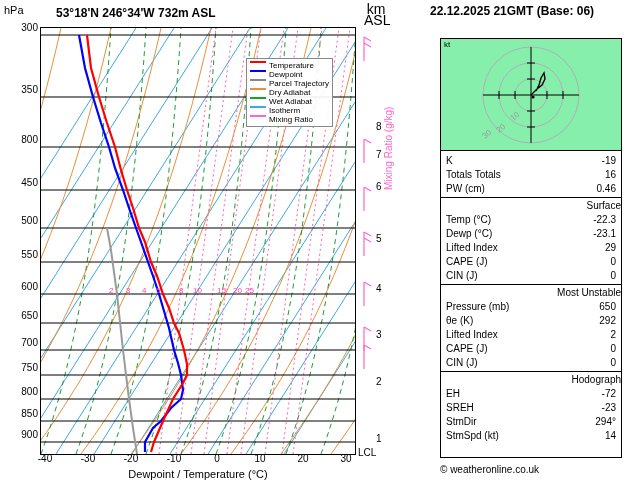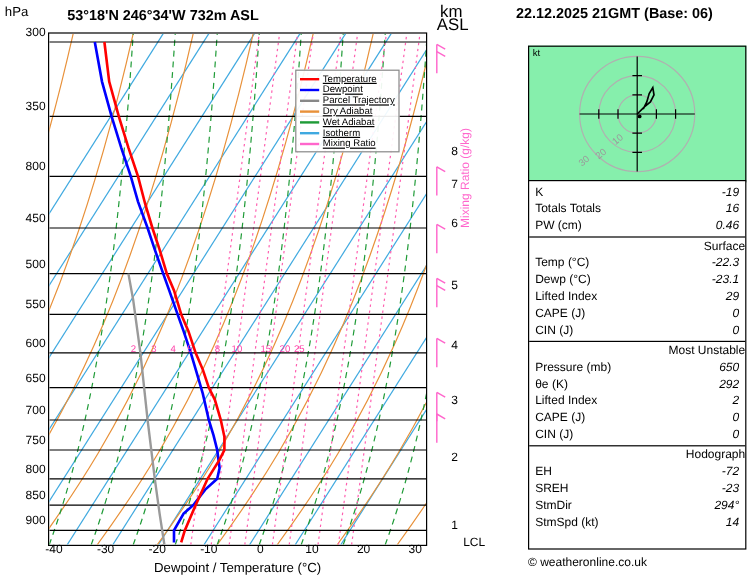--- a/index.html
+++ b/index.html
@@ -16,43 +16,43 @@
   #plot svg{position:absolute;left:0;top:0;}
 
   .ytick{position:absolute;right:0;width:36px;text-align:right;font-size:10px;color:#000;transform:translateY(-6px);}
   .ytick-wrap{position:absolute;left:0;top:27px;width:38px;height:426px;}
   .xtick-wrap{position:absolute;left:40px;top:453px;width:316px;height:16px;}
   .xtick{position:absolute;top:0;font-size:10px;color:#000;transform:translateX(-50%);}
   #xaxis-title{position:absolute;left:40px;top:468px;width:316px;text-align:center;font-size:11px;color:#000;}
 
   .rtick-wrap{position:absolute;left:356px;top:27px;width:32px;height:426px;}
   .rtick{position:absolute;left:20px;font-size:10px;color:#000;transform:translateY(-6px);}
-  #lcl-label{position:absolute;left:358px;top:447px;font-size:10px;color:#000;margin-left:28px;}
+  #lcl-label{position:absolute;left:358px;top:447px;font-size:10px;color:#000;}
 
   #mixing-ratio-axis{position:absolute;left:383px;top:190px;font-size:10px;color:#ff66cc;transform:rotate(-90deg);transform-origin:left top;white-space:nowrap;}
 
   
   #legend{position:absolute;left:205px;top:30px;background:rgba(255,255,255,0.92);border:1px solid #888;padding:2px 3px;font-size:8px;line-height:9px;color:#000;}
-  #legend .row{display:flex;align-items:center;height:9px;text-decoration:underline;}
+  #legend .row{display:flex;align-items:flex-start;height:9px;}
   #legend .sw{width:16px;height:0;border-top-width:2px;border-top-style:solid;margin-right:3px;}
 
   
   .mrnum{position:absolute;font-size:8px;color:#ff44aa;}
 
   
   #right-col{position:absolute;left:430px;top:0;width:199px;height:486px;}
   #date-header{position:absolute;left:0;top:4px;width:199px;font-size:12px;font-weight:bold;color:#000;}
 
   #hodo-box{position:absolute;left:10px;top:38px;width:180px;height:112px;border:1px solid #000;background:#86efac;text-decoration:underline;}
   #hodo-box .kt{position:absolute;left:3px;top:1px;font-size:8px;color:#000;}
 
   #table-box{position:absolute;left:10px;top:150px;width:180px;height:306px;border:1px solid #000;background:#fff;font-size:10px;color:#000;}
   .trow{display:flex;justify-content:space-between;padding:0 5px;height:14px;line-height:14px;}
   .trow .k{white-space:nowrap;}
-  .trow .v{white-space:nowrap;font-style:italic;}
+  .trow .v{white-space:nowrap;}
   .section{text-align:right;height:14px;line-height:14px;font-size:10px;}
   .hr{height:1px;background:#000;margin:1px 0;}
   #credit{position:absolute;left:10px;top:464px;font-size:10px;color:#000;}
 </style>
 </head>
 <body>
 
 <div class="root">
 
   <div id="skewt-panel">

